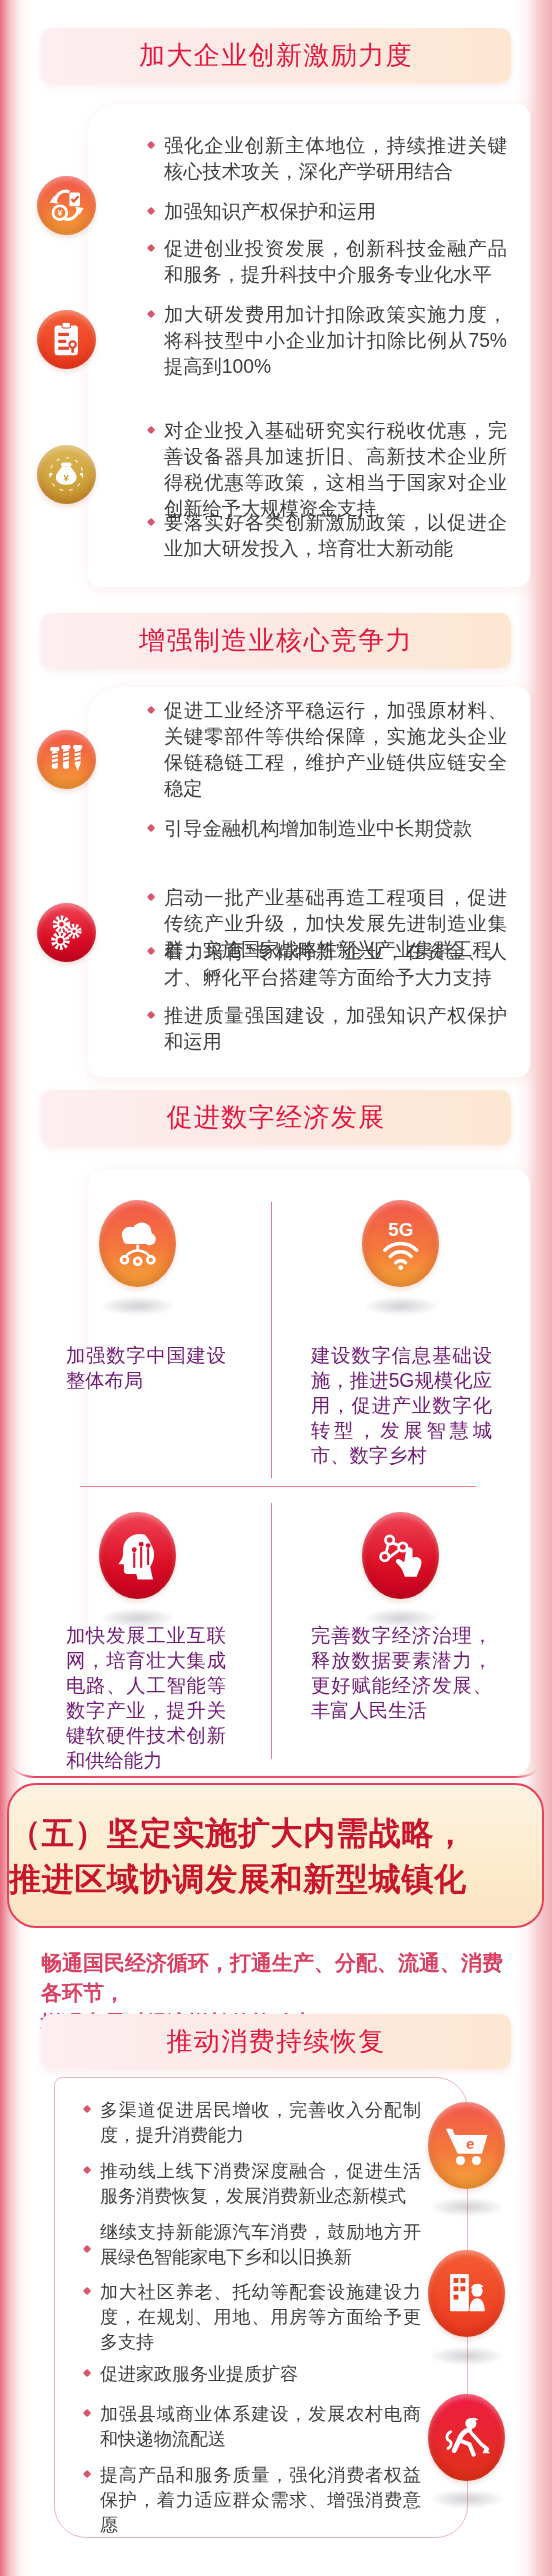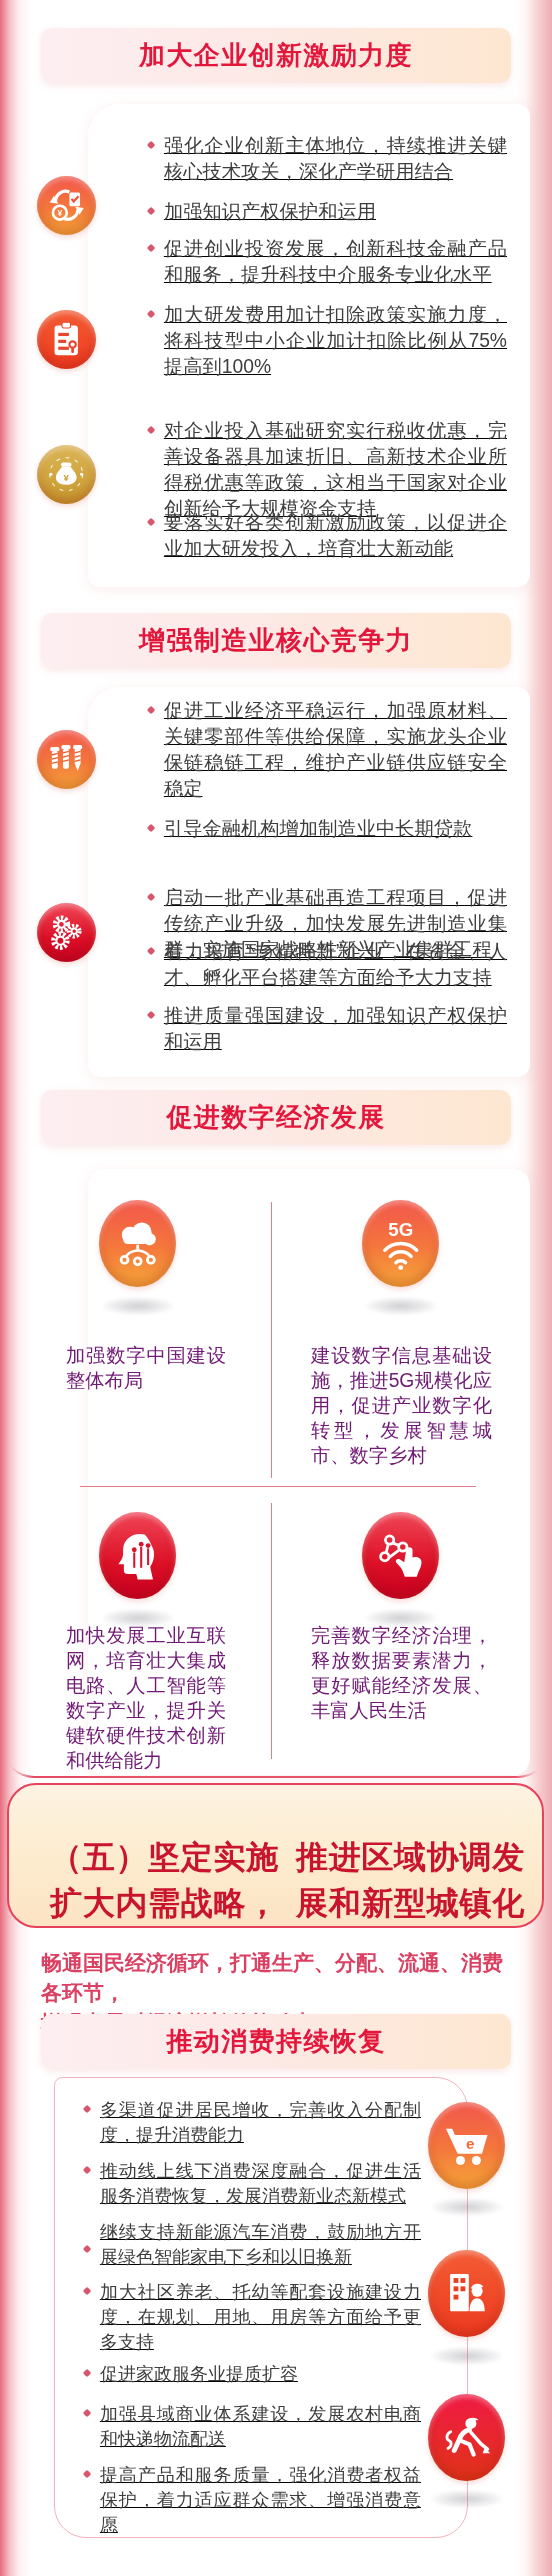--- a/index.html
+++ b/index.html
@@ -8,24 +8,24 @@
   .edge-left{position:absolute;left:0;top:0;width:33px;height:100%;
     background:linear-gradient(90deg,#e96b7d 0%,#f6c3c9 30%,rgba(253,233,234,0.6) 60%,rgba(255,255,255,0) 100%);}
   .edge-right{position:absolute;right:0;top:0;width:37px;height:100%;
     background:linear-gradient(270deg,#efadb4 0%,#f7d2d4 40%,rgba(253,236,236,0.5) 70%,rgba(255,255,255,0) 100%);}
   .main-panel{position:absolute;left:4.1px;top:0;width:544px;height:1776px;background:#ffffff;
     border-bottom:2.1px solid #e74b63;border-radius:0 0 30px 30px;}
   .hdr{position:absolute;left:41px;width:470px;height:55px;border-radius:11px;
     background:linear-gradient(90deg,#fdeef1 0%,#fde9e6 45%,#fde7d1 100%);
     display:flex;align-items:center;justify-content:center;
     box-shadow:0 2.1px 7px rgba(240,170,170,0.25);}
-  .hdr span{font-size:26px;font-weight:bold;color:#e3173c;letter-spacing:1.4px;}
+  .hdr span{font-size:26px;font-weight:normal;color:#e3173c;letter-spacing:1.4px;}
   .card{position:absolute;background:#ffffff;border-radius:32px 12.4px 12.4px 12.4px;
     box-shadow:0 2.8px 14px rgba(238,160,160,0.18);}
-  .bullet{position:absolute;display:flex;text-decoration:underline;}
+  .bullet{position:absolute;display:flex;}
   .dm{flex:0 0 auto;width:6.2px;height:6.2px;background:#d8566b;border-radius:1.4px;
     transform:rotate(45deg);margin:9px 9.7px 0 0;}
   .bt{margin:0;font-size:19.3px;line-height:26px;color:#3e3e3e;text-align:justify;}
   .bt5{font-size:18px;line-height:25px;}
   .cicon{position:absolute;border-radius:50%;display:flex;align-items:center;justify-content:center;
     box-shadow:inset 0 -5.5px 9.7px rgba(140,20,10,0.25), inset 0 3.5px 5.5px rgba(255,255,255,0.35), 0 2.8px 5.5px rgba(220,120,100,0.25);}
   .d84{width:59px;height:59px;}
   .ell{width:77px;height:87px;border-radius:50%;}
   .grad-orange{background:linear-gradient(180deg,#f2564b 0%,#f4783c 55%,#f7a83a 100%);}
   .grad-orangered{background:linear-gradient(180deg,#f35c34 0%,#ed3a1f 100%);}
@@ -35,21 +35,21 @@
   .cicon svg{width:72%;height:72%;}
   .refl{position:absolute;width:72px;height:18px;border-radius:50%;
     background:radial-gradient(ellipse at center,rgba(120,120,130,0.35) 0%,rgba(160,160,170,0.15) 55%,rgba(255,255,255,0) 75%);
     filter:blur(1.4px);}
   .gtext{position:absolute;font-size:19.3px;line-height:25px;color:#701a75;text-align:justify;}
   .vdiv{position:absolute;width:1.4px;background:#dd5063;opacity:0.75;}
   .hdiv{position:absolute;height:1.4px;background:#dd5063;opacity:0.75;}
   .banner{position:absolute;left:7px;top:1783px;width:537px;height:145px;
     border:2.1px solid #e8415c;border-radius:29px;box-sizing:border-box;
     background:linear-gradient(180deg,#fdf3e2 0%,#fdeccf 50%,#fce3c4 100%);
-    display:flex;flex-direction:row;align-items:flex-end;justify-content:center;padding-left:41px;}
+    display:flex;flex-direction:column;align-items:flex-start;justify-content:center;}
   .banner div{font-family:"Liberation Serif","DejaVu Serif",serif;font-weight:bold;
     font-size:32px;line-height:46px;color:#c9142e;letter-spacing:0.7px;}
   .intro{position:absolute;left:41px;top:1948px;width:477px;
     font-size:21px;line-height:30px;font-weight:bold;color:#da4062;}
   .card5{position:absolute;left:54px;top:2077px;width:414px;height:461px;background:#ffffff;
     border:1.4px solid #f3b3ba;border-radius:8.3px 32px 32px 32px;box-sizing:border-box;}
 </style>
 </head>
 <body>
 

